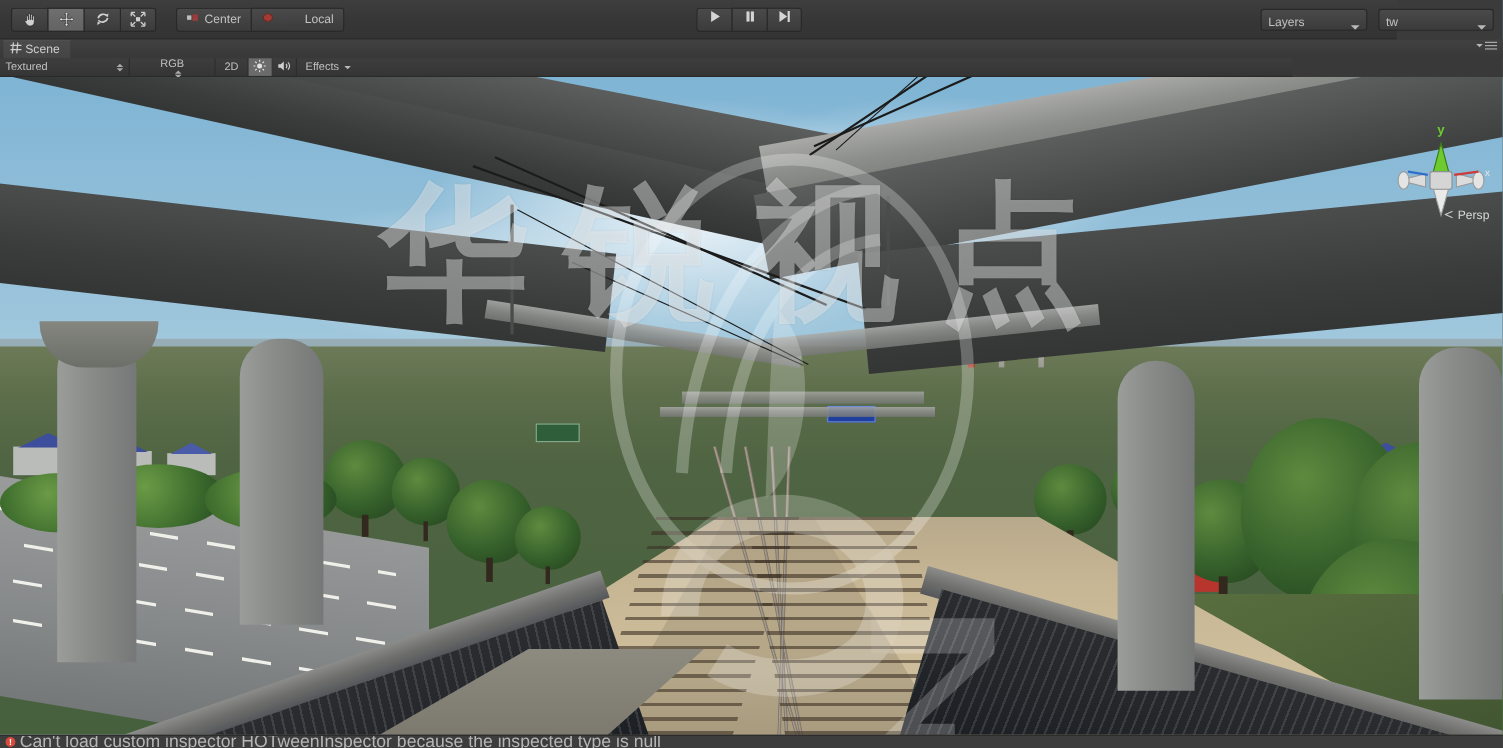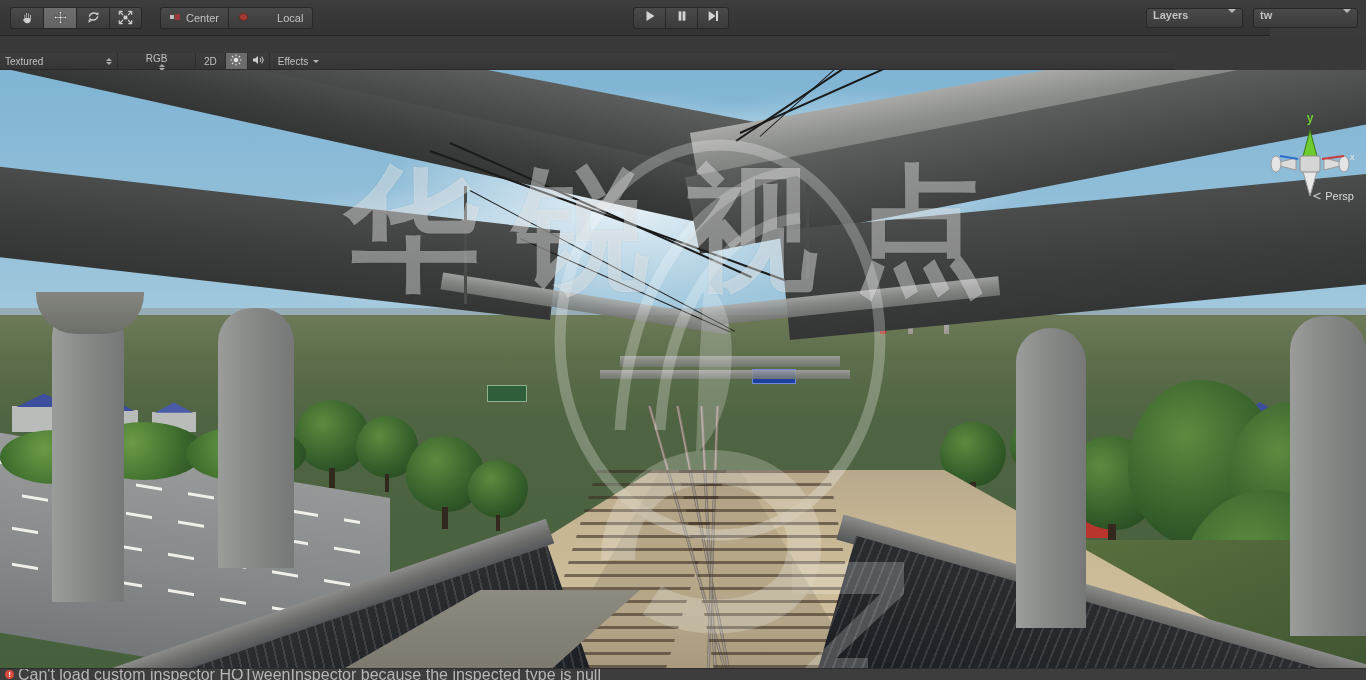--- a/index.html
+++ b/index.html
@@ -50,22 +50,22 @@
     background: linear-gradient(#4a4a4a, #3b3b3b);
     border: 1px solid #282828; border-right-width: 0;
     display: flex; align-items: center; justify-content: center; cursor: pointer;
   }
   .play-btn:first-child { border-radius: 3px 0 0 3px; }
   .play-btn:last-child { border-right-width: 1px; border-radius: 0 3px 3px 0; }
 
   .dd {
     height: 20px; background: linear-gradient(#4a4a4a, #3b3b3b);
     border: 1px solid #282828; border-radius: 3px;
-    display: flex; align-items: flex-start; justify-content: space-between;
-    color: #c2c2c2; font-size: 11px; padding: 0 6px; cursor: pointer; font-weight: bold;
+    display: flex; align-items: flex-end; justify-content: space-between;
+    color: #c2c2c2; font-size: 11px; padding: 0 6px; cursor: pointer;
   }
   .caret { width: 0; height: 0; border-left: 4px solid transparent;
            border-right: 4px solid transparent; border-top: 4px solid #b8b8b8; margin-left: 6px; }
   #layers-dd { position: absolute; left: 1146px; top: 8px; width: 97px; }
   #layout-dd { position: absolute; left: 1253px; top: 8px; width: 105px; }
 
   
   .panel {
     position: absolute; left: 0; top: 36px; width: 1366px; height: 632px;
     background: #393939;
@@ -361,20 +361,38 @@
     <span class="caret"></span>
   </div>
   <div class="dd" id="layout-dd">
     <span>tw</span>
     <span class="caret"></span>
   </div>
 </div>
 
 <div class="panel">
 
+  <div class="tabbar">
+    <div class="tab">
+      <span>
+        <svg width="11" height="11" viewBox="0 0 11 11">
+          <path d="M3.2 0.5L2.2 10.5M7.2 0.5L6.2 10.5M0.5 3.2h10M0.5 7.2h10" stroke="#cfcfcf" stroke-width="1.1" fill="none"></path>
+        </svg>
+      </span>
+      <span>Scene</span>
+    </div>
+    <div class="panel-menu">
+      <span class="caret" style="border-top-width:3px;border-left-width:3px;border-right-width:3px;"></span>
+      <span class="hamburger">
+        <i></i>
+          <i></i>
+          <i></i>
+      </span>
+    </div>
+  </div>
 
   <div class="scenebar">
     <div class="sb-item sb-select" style="width:118px;">
       <span>Textured</span>
       <span class="updown">
           <span class="u"></span>
           <span class="d"></span>
         </span>
     </div>
     <div class="sb-item sb-select" style="width:78px;flex-direction:column;">

